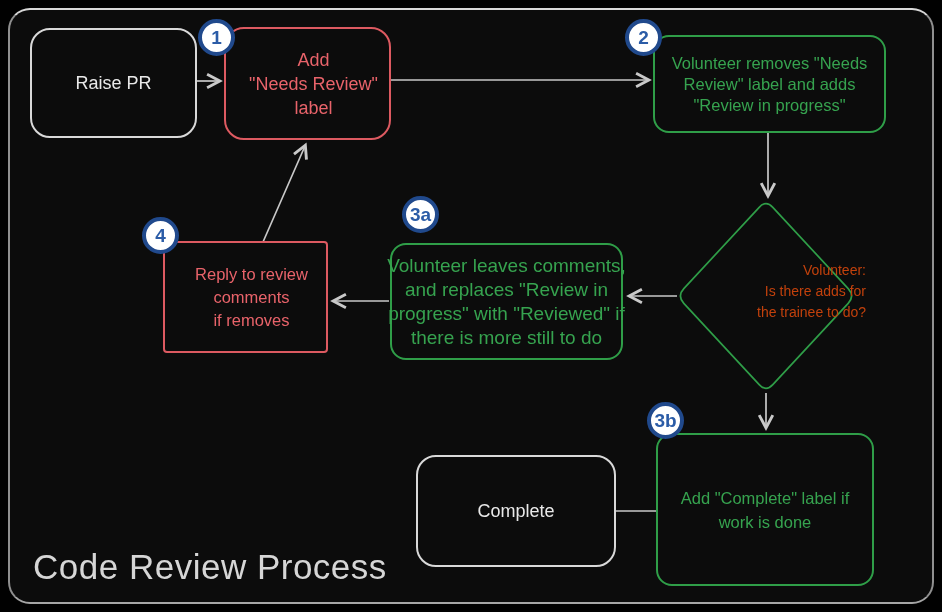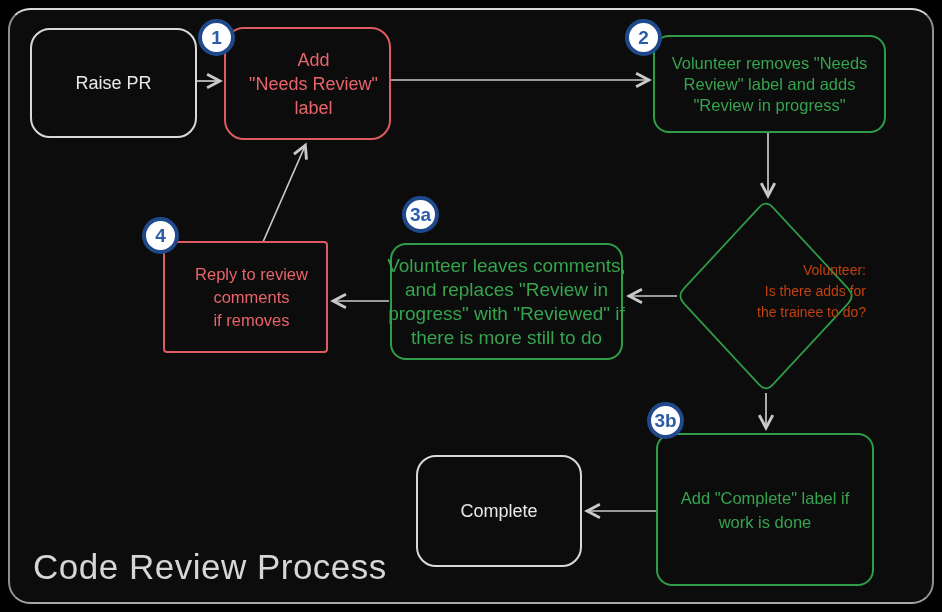--- a/index.html
+++ b/index.html
@@ -37,21 +37,21 @@
     position:absolute; left:33px; top:547px; color:#d6d6d6;
     font-size:35px; font-weight:400; letter-spacing:0.5px; white-space:nowrap;
   }
   
   .n-raise    { left:30px;  top:28px;  width:167px; height:110px; border-radius:20px; font-size:18px; }
   .n-step1    { left:224px; top:27px;  width:167px; height:113px; border-radius:20px; font-size:18px; line-height:24px; }
   .n-step2    { left:653px; top:35px;  width:233px; height:98px;  border-radius:16px; font-size:16.5px; line-height:21px; }
   .n-step3a   { left:390px; top:243px; width:233px; height:117px; border-radius:16px; font-size:19px; line-height:24px; }
   .n-step4    { left:163px; top:241px; width:165px; height:112px; border-radius:4px; font-size:16.5px; line-height:23px; }
   .n-step3b   { left:656px; top:433px; width:218px; height:153px; border-radius:16px; font-size:16.5px; line-height:24px; }
-  .n-complete { left:416px; top:455px; width:166px; height:112px; border-radius:20px; font-size:18px;align-items:center; }
+  .n-complete { left:416px; top:455px; width:200px; height:112px; border-radius:20px; font-size:18px;align-items:center; }
 </style>
 </head>
 <body>
 
 <div class="stage">
 
   <div class="frame"></div>
 
   <svg class="connectors" viewBox="0 0 942 612">
     <defs>

